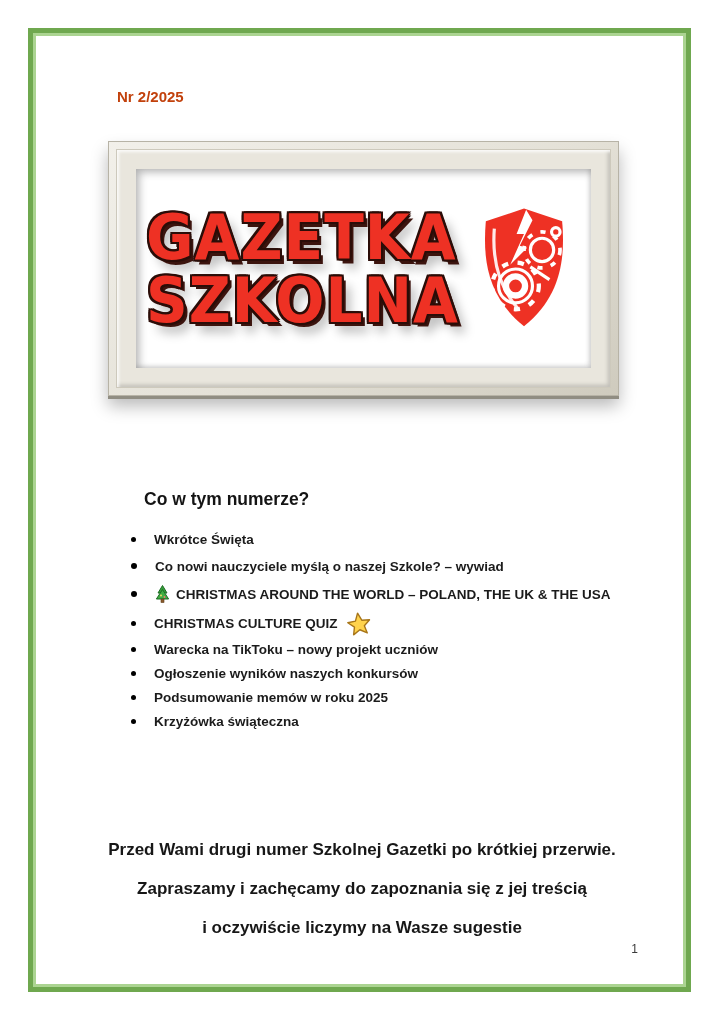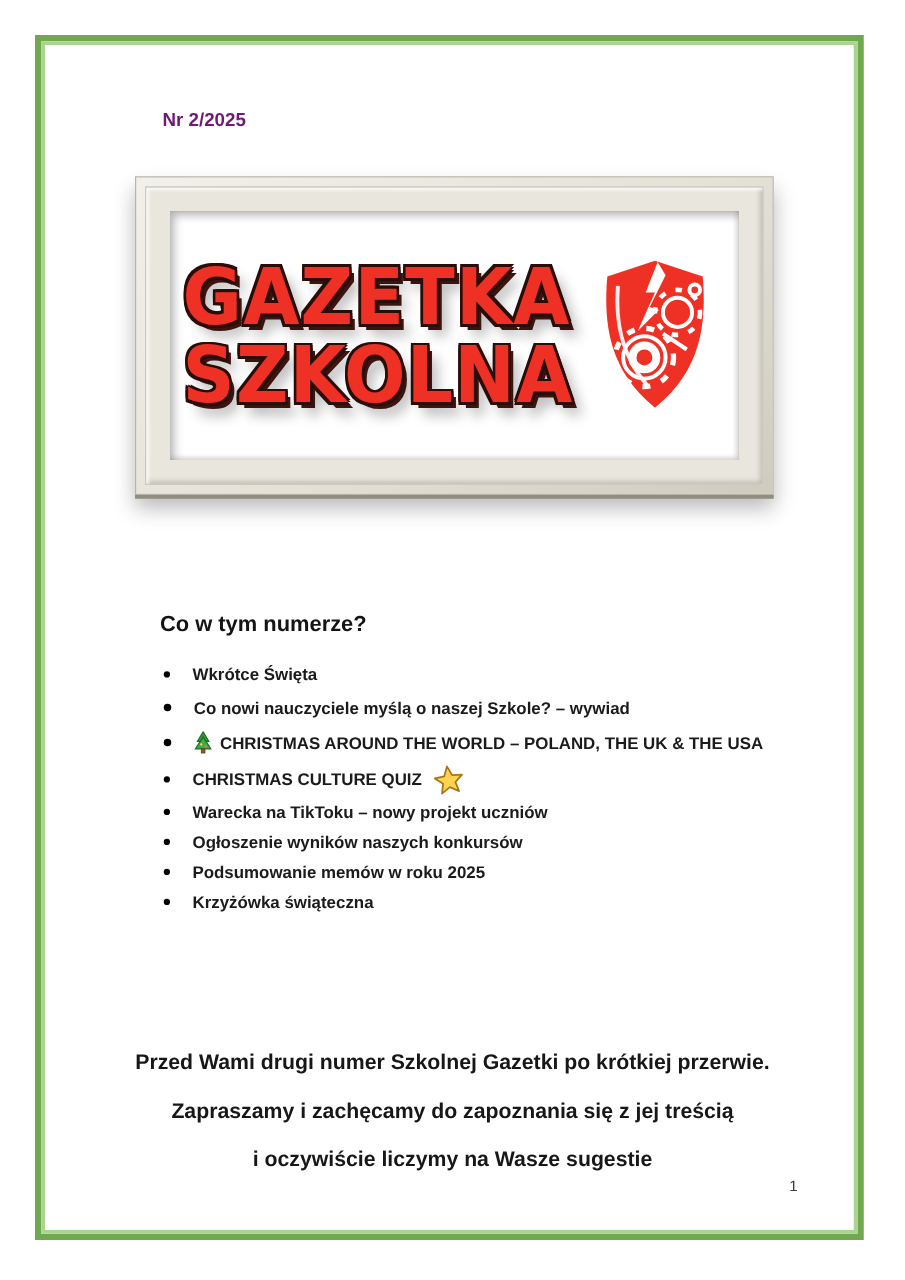--- a/index.html
+++ b/index.html
@@ -10,22 +10,22 @@
   .page-border-outer{
     position:absolute; left:28px; top:28px; width:663px; height:964px;
     border:5px solid #6fa84f;
   }
   .page-border-inner{
     position:absolute; inset:0;
     border:3px solid #abd491;
   }
 
   .issue-label{
-    position:absolute; left:130px; top:88px;
-    font-size:15px; font-weight:700; color:#701a75;
+    position:absolute; left:117px; top:88px;
+    font-size:15px; font-weight:700; color:#c2410c;
   }
 
   
   .logo-frame{
     position:absolute; left:108px; top:141px; width:511px; height:255px;
     background:linear-gradient(145deg,#f2f0ea 0%, #e4e1d7 55%, #cfcbbe 100%);
     border:1px solid #b7b3a6;
     box-shadow:0 3px 0 #908d82, 0 10px 16px rgba(0,0,0,0.28);
   }
   .frame-mid{
@@ -49,21 +49,21 @@
     transform:scaleY(1.08);
     text-shadow:
       -2px -2px 0 #2b0d08, 2px -2px 0 #2b0d08, -2px 2px 0 #2b0d08, 2px 2px 0 #2b0d08,
       -2px 0 0 #2b0d08, 2px 0 0 #2b0d08, 0 -2px 0 #2b0d08, 0 2px 0 #2b0d08,
       4px 4px 0 #3c140e, 8px 9px 10px rgba(0,0,0,0.28);
     white-space:nowrap;
   }
   .shield-icon{ flex-shrink:0; }
 
   .toc-heading{
-    position:absolute; left:128px; top:489px;
+    position:absolute; left:144px; top:489px;
     font-size:17.5px; font-weight:700; color:#141414;
   }
 
   .toc-list{
     position:absolute; left:131px; top:527px; width:475px;
     list-style:none;
   }
   .toc-list li{
     display:flex; align-items:center;
     height:24px; font-size:13.5px; font-weight:700; color:#1b1b1b;

